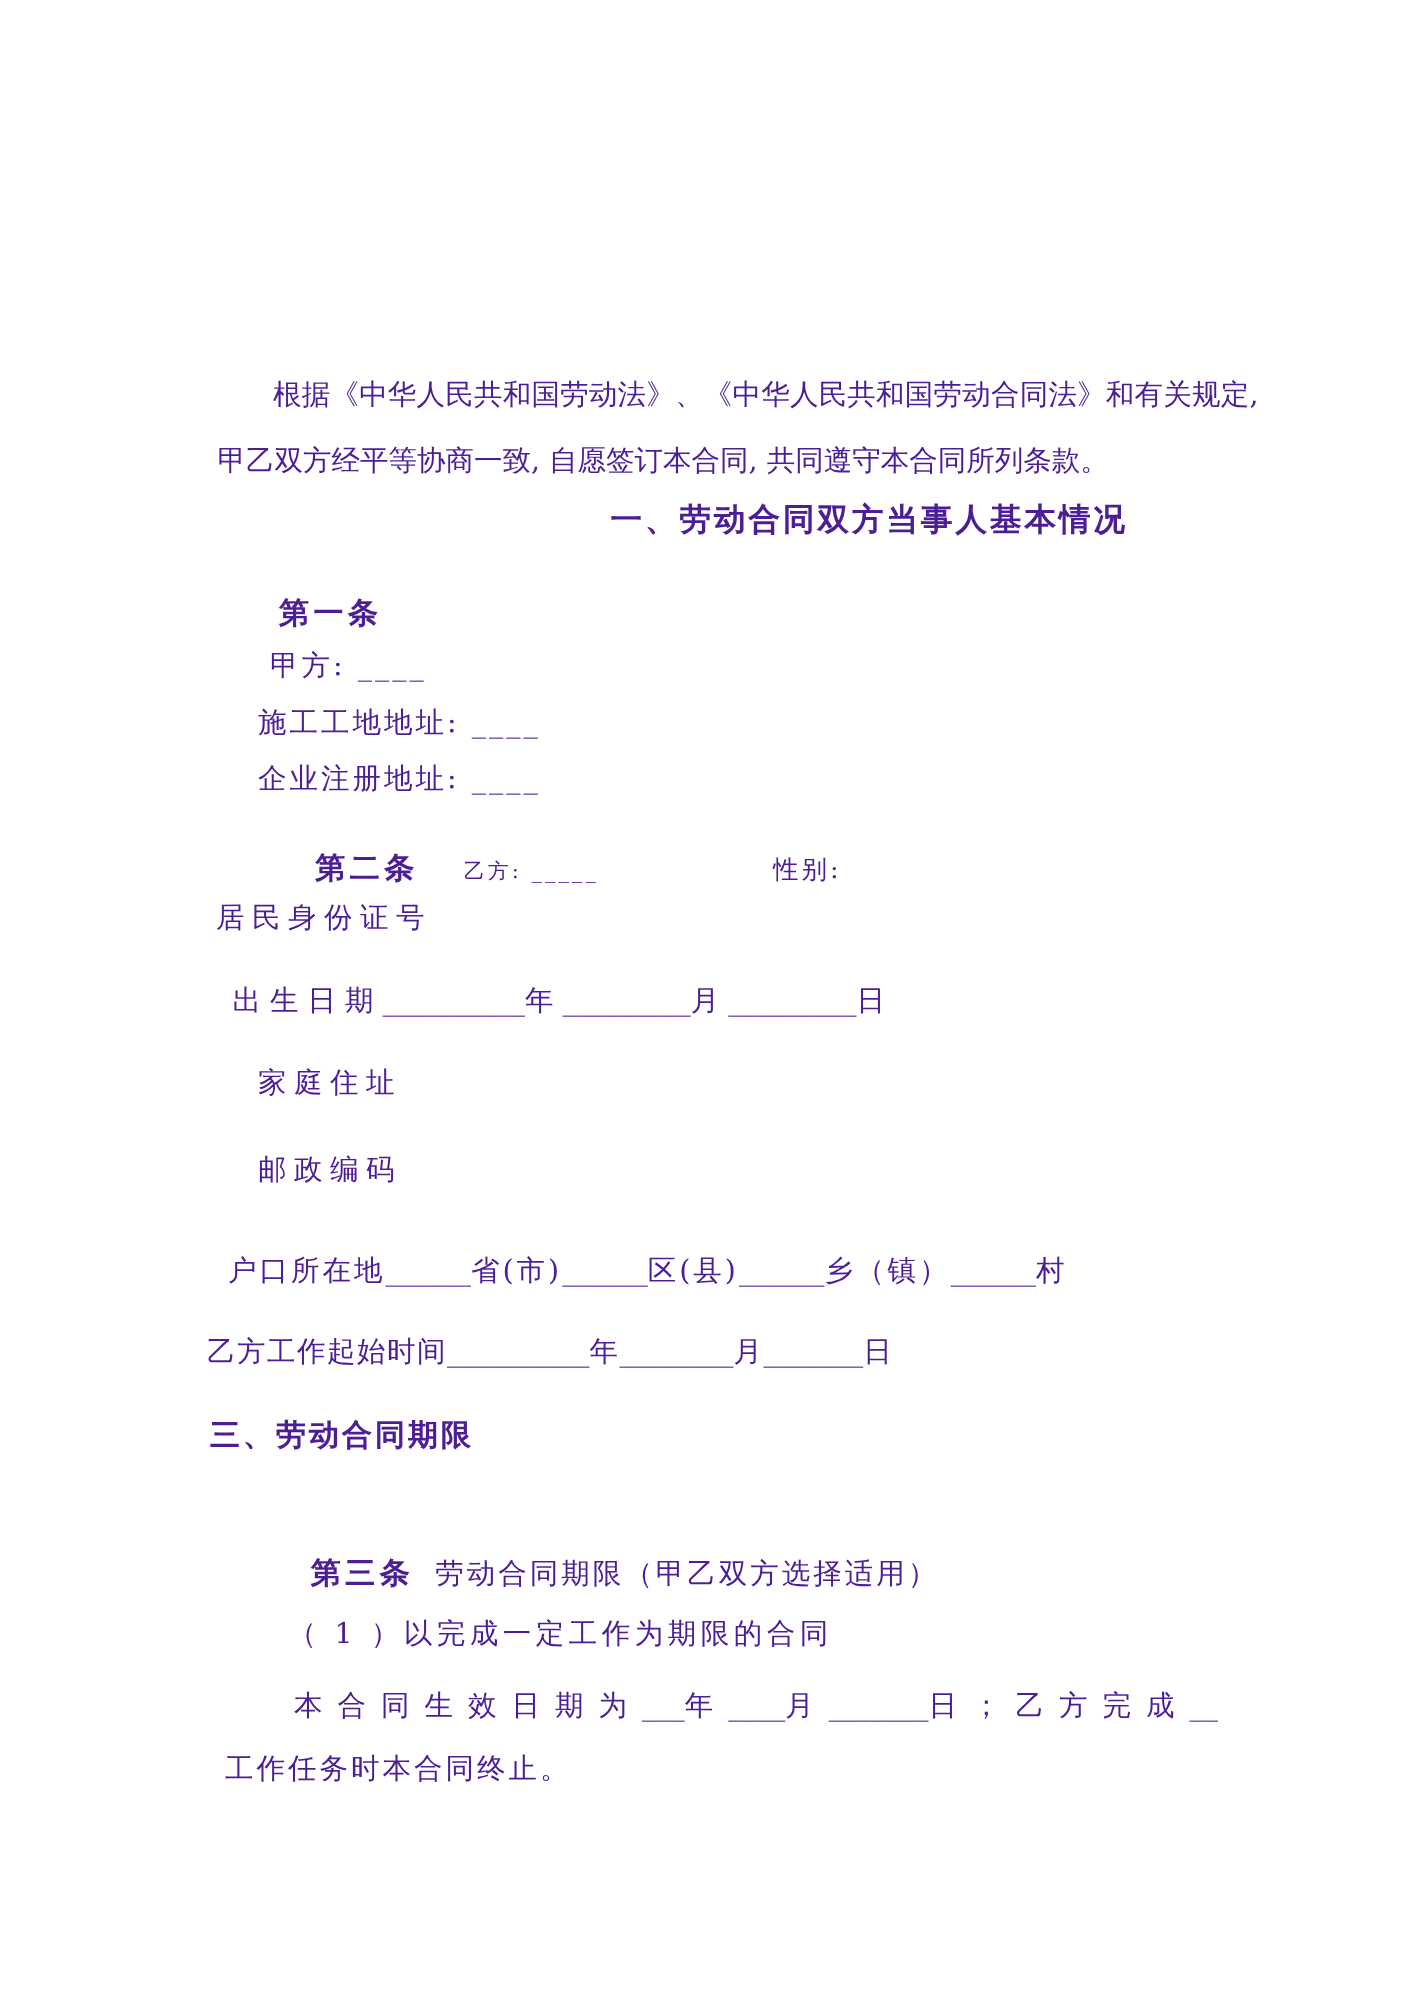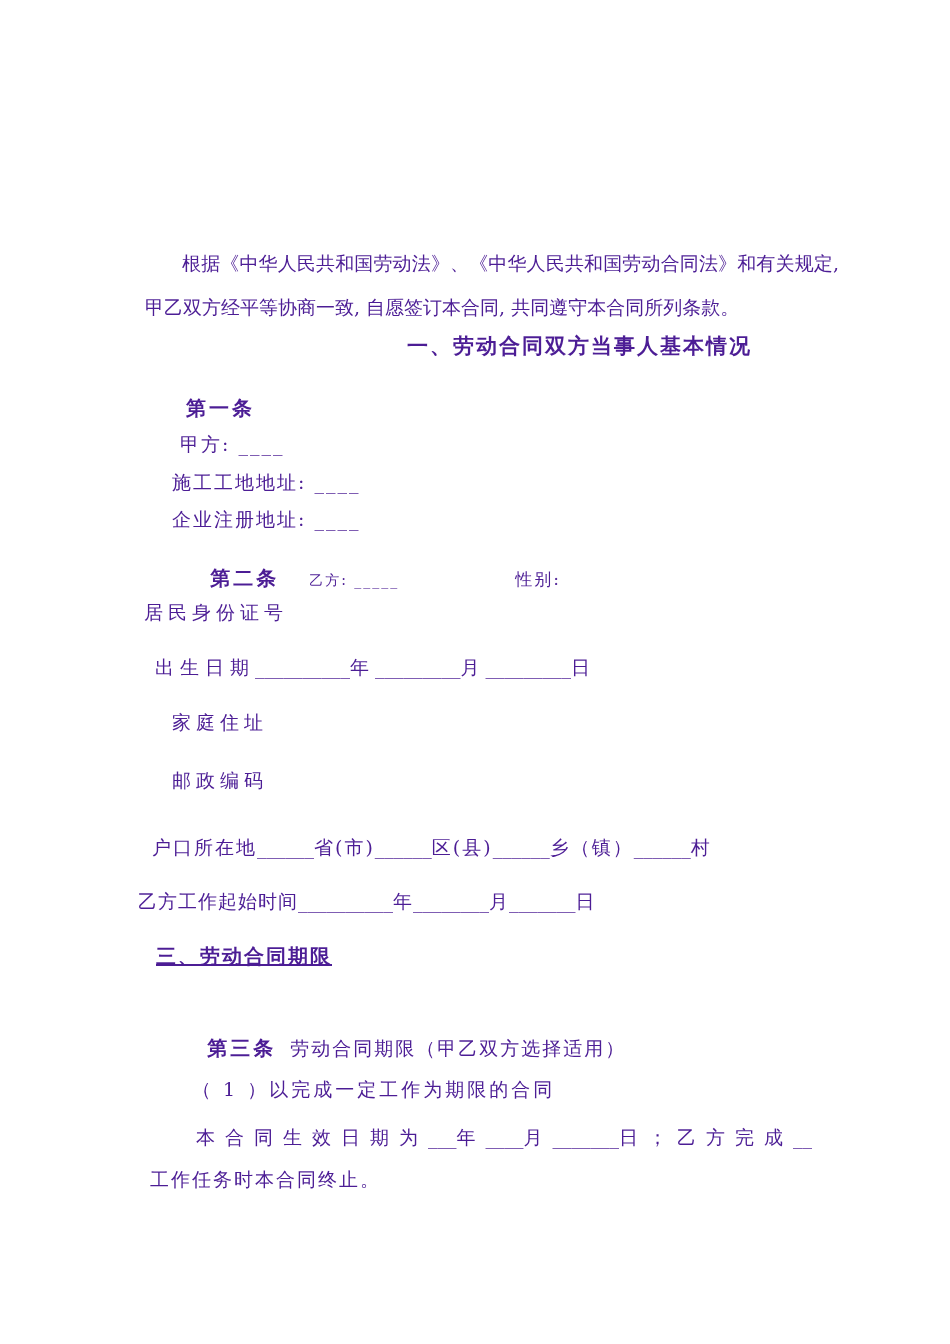--- a/index.html
+++ b/index.html
@@ -52,21 +52,21 @@
   #reg-address      { left: 172px; top: 506px; letter-spacing: 2px; }
   #article2-row     { left: 186px; top: 539px; }
   #article2-row .party-b { margin-left: 30px; letter-spacing: 2px; font-size: 14px; font-family: "DejaVu Serif","Liberation Serif",serif; font-weight: 400;}
   #article2-row .gender  { margin-left: 116px; letter-spacing: 2px; font-size: 17px; font-family: "DejaVu Serif","Liberation Serif",serif; font-weight: 400;}
   #resident-id      { left: 144px; top: 599px; letter-spacing: 5px; }
   #birth-date       { left: 155px; top: 654px; letter-spacing: 6px; }
   #home-address     { left: 172px; top: 709px; letter-spacing: 5px; }
   #postal-code      { left: 172px; top: 767px; letter-spacing: 5px; }
   #household        { left: 152px; top: 834px; letter-spacing: 2px; }
   #work-start       { left: 138px; top: 888px; letter-spacing: 1px; }
-  #part3-heading    { left: 156px; top: 943px; text-decoration: underline; }
+  #part3-heading    { left: 140px; top: 943px; }
   #article3-row     { left: 183px; top: 1009px; }
   #article3-row .art3-title { margin-left: 14px; letter-spacing: 2px; font-size: 19px; font-family: Liberation Sans, sans-serif; font-weight: 400; }
   #option-1         { left: 192px; top: 1076px; letter-spacing: 3px; }
   #effective-date   { left: 196px; top: 1124px; letter-spacing: 10px; }
   #termination      { left: 150px; top: 1166px; letter-spacing: 2px; }
 
   
   .blank { letter-spacing: 0; }
 </style>
 </head>

